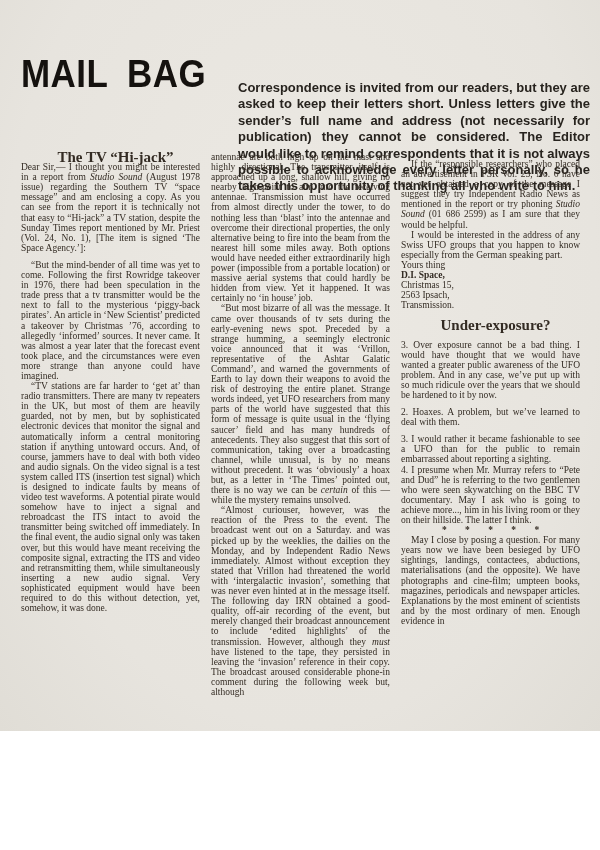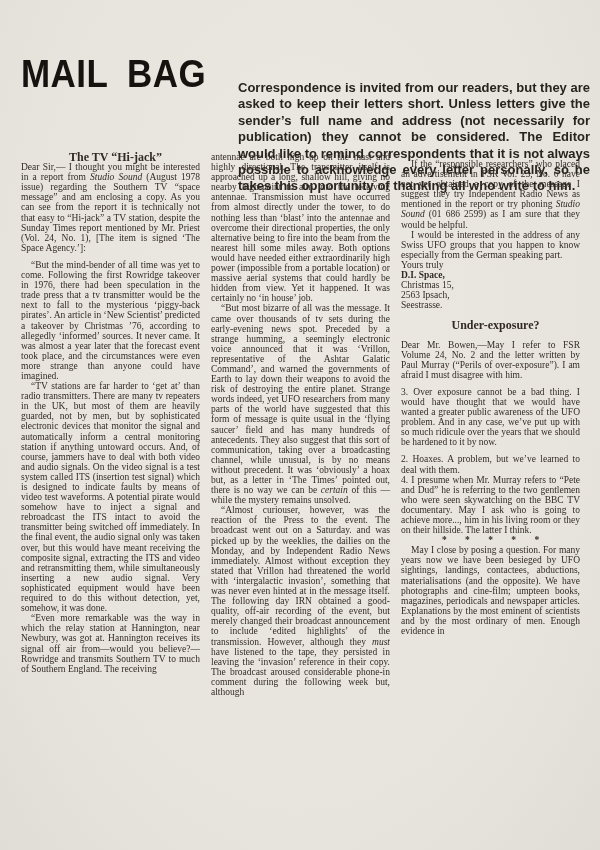--- a/index.html
+++ b/index.html
@@ -1,17 +1,17 @@
 <!DOCTYPE html>
 <html><head>
 <meta charset="utf-8">
 <style>
   html,body { margin:0; padding:0; }
   .page {
-    position:relative; width:600px; height:850px;
+    position:relative; width:600px; height:731px;
     background:#e9e6e0;
     background-image: radial-gradient(ellipse at 50% 40%, #ece9e3 0%, #e7e4de 70%, #e0ddd6 100%);
     overflow:hidden;
     font-family:"Liberation Serif", serif;
     color:#332b23;
   }
   .masthead {
     position:absolute; left:21px; top:53px;
     font-family:"Liberation Sans", sans-serif;
     font-weight:bold; font-size:38px; letter-spacing:0.5px; word-spacing:10px;
@@ -26,21 +26,21 @@
   }
   .columns {
     position:absolute; left:21px; top:152px; width:560px;
     display:flex; gap:11px;
   }
   .col { width:179px; font-size:9.5px; line-height:10.1px; text-align:justify; }
   .col p { margin:0; text-indent:10px; }
   .col p.ni { text-indent:0; }
   .col p.sp { margin-top:7px; }
   .col-heading {
-    text-align:center; font-weight:bold; font-size:12px;
+    text-align:center; font-weight:bold; font-size:15px;
     margin:3px 0 10px; text-indent:0;
   }
   .col-heading.mid { margin:10px 0 9px;font-family:Liberation Serif, serif; }
   .sig-line { text-align:left; text-indent:0 !important; margin:0; }
   .sig-name { font-weight:bold; }
   .divider {
     text-align:center; text-indent:0 !important;
     word-spacing:16px; font-weight:bold; margin:8px 0 9px;
   }
   i { }
@@ -54,40 +54,39 @@
 
   <div class="intro">Correspondence is invited from our readers, but they are asked to keep their letters short. Unless letters give the sender’s full name and address (not necessarily for publication) they cannot be considered. The Editor would like to remind correspondents that it is not always possible to acknowledge every letter personally, so he takes this opportunity of thanking all who write to him.</div>
 
   <div class="columns">
 
     <div class="col">
       <p class="col-heading">The TV “Hi-jack”</p>
       <p class="ni"><span>Dear Sir,— I thought you might be interested in a report from </span><i>Studio Sound</i><span> (August 1978 issue) regarding the Southern TV “space message” and am enclosing a copy. As you can see from the report it is technically not that easy to “Hi-jack” a TV station, despite the Sunday Times report mentioned by Mr. Priest (Vol. 24, No. 1), [The item is signed ‘The Space Agency.’]:</span></p>
       <p class="sp">“But the mind-bender of all time was yet to come. Following the first Rowridge takeover in 1976, there had been speculation in the trade press that a tv transmitter would be the next to fall to the mysterious ‘piggy-back pirates’. An article in ‘New Scientist’ predicted a takeover by Christmas ’76, according to allegedly ‘informed’ sources. It never came. It was almost a year later that the forecast event took place, and the circumstances were even more strange than anyone could have imagined.</p>
       <p>“TV stations are far harder to ‘get at’ than radio transmitters. There are many tv repeaters in the UK, but most of them are heavily guarded, not by men, but by sophisticated electronic devices that monitor the signal and automatically inform a central monitoring station if anything untoward occurs. And, of course, jammers have to deal with both video and audio signals. On the video signal is a test system called ITS (insertion test signal) which is designed to indicate faults by means of video test waveforms. A potential pirate would somehow have to inject a signal and rebroadcast the ITS intact to avoid the transmitter being switched off immediately. In the final event, the audio signal only was taken over, but this would have meant receiving the composite signal, extracting the ITS and video and retransmitting them, while simultaneously inserting a new audio signal. Very sophisticated equipment would have been required to do this without detection, yet, somehow, it was done.</p>
-      <p>“Even more remarkable was the way in which the relay station at Hannington, near Newbury, was got at. Hannington receives its signal off air from—would you believe?—Rowridge and transmits Southern TV to much of Southern England. The receiving</p>
     </div>
 
     <div class="col">
       <p class="ni">antennae are both high up on the mast and highly directional. The transmitter itself is approached up a long, shallow hill, giving no nearby high-point to aim into the receiving antennae. Transmission must have occurred from almost directly under the tower, to do nothing less than ‘blast’ into the antennae and overcome their directional properties, the only alternative being to fire into the beam from the nearest hill some miles away. Both options would have needed either extraordinarily high power (impossible from a portable location) or massive aerial systems that could hardly be hidden from view. Yet it happened. It was certainly no ‘in house’ job.</p>
       <p><span>“But most bizarre of all was the message. It came over thousands of tv sets during the early-evening news spot. Preceded by a strange humming, a seemingly electronic voice announced that it was ‘Vrillon, representative of the Ashtar Galatic Command’, and warned the governments of Earth to lay down their weapons to avoid the risk of destroying the entire planet. Strange words indeed, yet UFO researchers from many parts of the world have suggested that this form of message is quite usual in the ‘flying saucer’ field and has many hundreds of antecedents. They also suggest that this sort of communication, taking over a broadcasting channel, while unusual, is by no means without precedent. It was ‘obviously’ a hoax but, as a letter in ‘The Times’ pointed out, there is no way we can be </span><i>certain</i><span> of this — while the mystery remains unsolved.</span></p>
       <p><span>“Almost curiouser, however, was the reaction of the Press to the event. The broadcast went out on a Saturday. and was picked up by the weeklies, the dailies on the Monday, and by Independent Radio News immediately. Almost without exception they stated that Vrillon had threatened the world with ‘intergalactic invasion’, something that was never even hinted at in the message itself. The following day IRN obtained a good-quality, off-air recording of the event, but merely changed their broadcast announcement to include ‘edited highlights’ of the transmission. However, although they </span><i>must</i><span> have listened to the tape, they persisted in leaving the ‘invasion’ reference in their copy. The broadcast aroused considerable phone-in comment during the following week but, although</span></p>
     </div>
 
     <div class="col">
       <p class="sp"><span>If the “responsible researchers” who placed an advertisement in FSR Vol. 23, No. 6 have not yet obtained a copy of the message I suggest they try Independent Radio News as mentioned in the report or try phoning </span><i>Studio Sound</i><span> (01 686 2599) as I am sure that they would be helpful.</span></p>
       <p>I would be interested in the address of any Swiss UFO groups that you happen to know especially from the German speaking part.</p>
-      <p class="sig-line">Yours truly</p>
+      <p class="sig-line">Yours thing</p>
       <p class="sig-line sig-name">D.I. Space,</p>
       <p class="sig-line">Christmas 15,</p>
       <p class="sig-line">2563 Ipsach,</p>
-      <p class="sig-line">Seestrasse.</p>
+      <p class="sig-line">Transmission.</p>
       <p class="col-heading mid">Under-exposure?</p>
-      <p class="ni">Dear Mr. Bowen,—May I refer to FSR Volume 24, No. 2 and the letter written by Paul Murray (“Perils of over-exposure”). I am afraid I must disagree with him.</p>
       <p class="ni sp">3. Over exposure cannot be a bad thing. I would have thought that we would have wanted a greater public awareness of the UFO problem. And in any case, we’ve put up with so much ridicule over the years that we should be hardened to it by now.</p>
       <p class="ni sp">2. Hoaxes. A problem, but we’ve learned to deal with them.</p>
+      <p class="ni sp">3. I would rather it became fashionable to see a UFO than for the public to remain embarrassed about reporting a sighting.</p>
       <p class="ni">4. I presume when Mr. Murray refers to “Pete and Dud” he is referring to the two gentlemen who were seen skywatching on the BBC TV documentary. May I ask who is going to achieve more..., him in his living room or they on their hillside. The latter I think.</p>
       <p class="divider">* * * * *</p>
       <p>May I close by posing a question. For many years now we have been besieged by UFO sightings, landings, contactees, abductions, materialisations (and the opposite). We have photographs and cine-film; umpteen books, magazines, periodicals and newspaper articles. Explanations by the most eminent of scientists and by the most ordinary of men. Enough evidence in</p>
     </div>
 
   </div>
 </div>
 
 </body></html>

